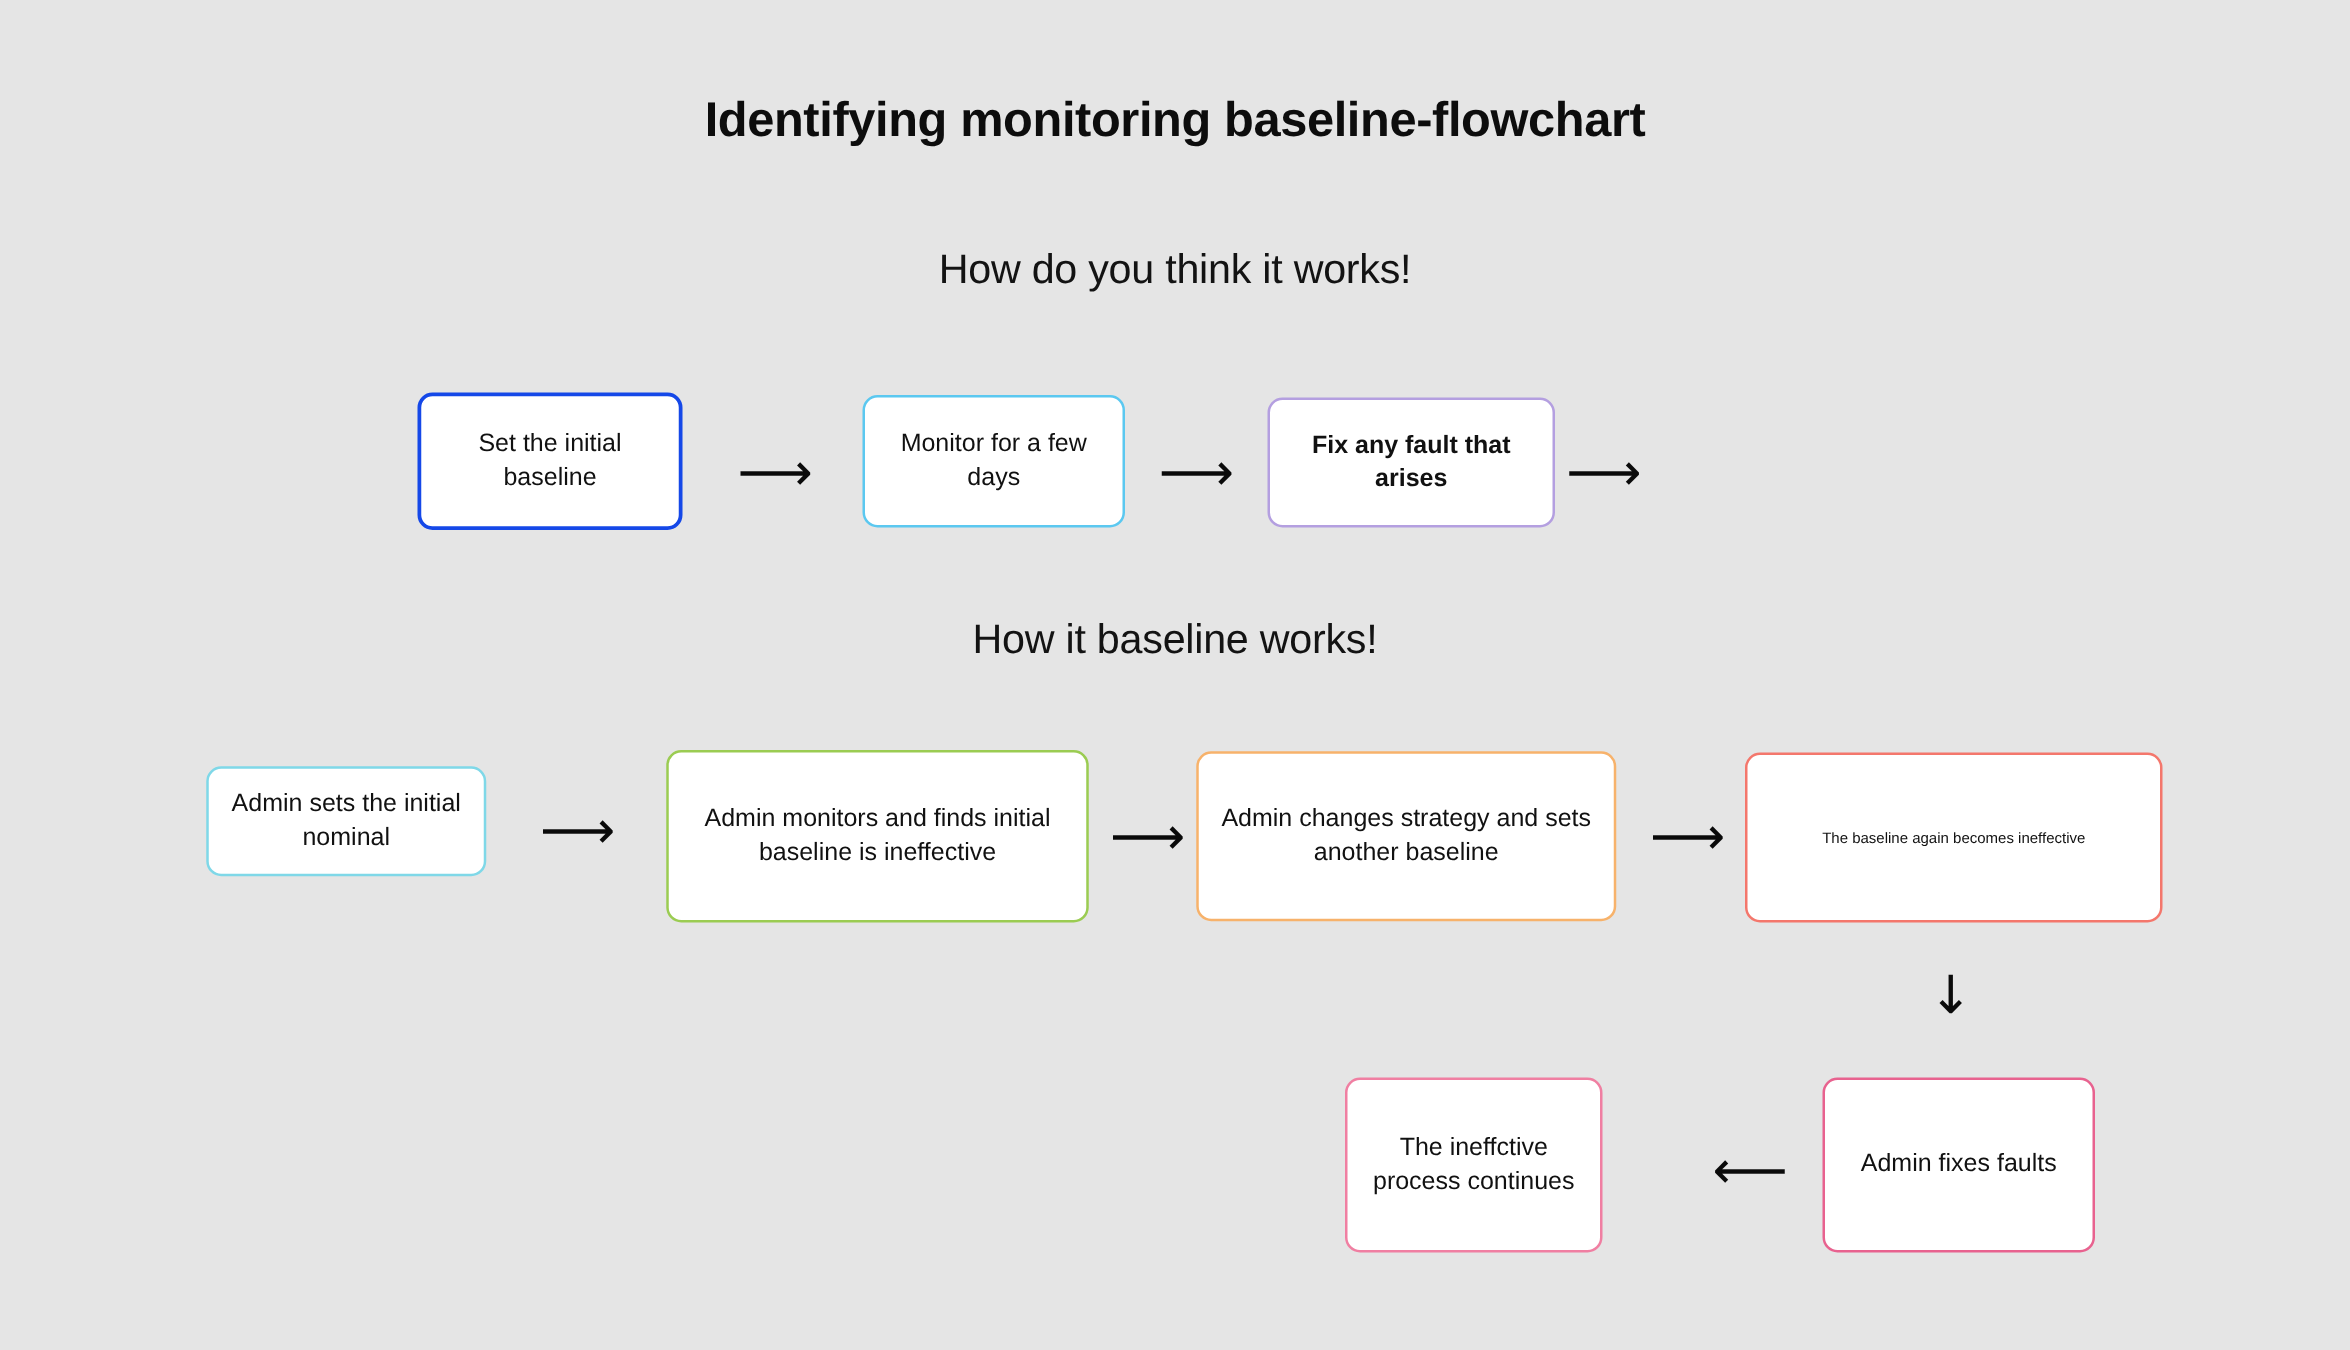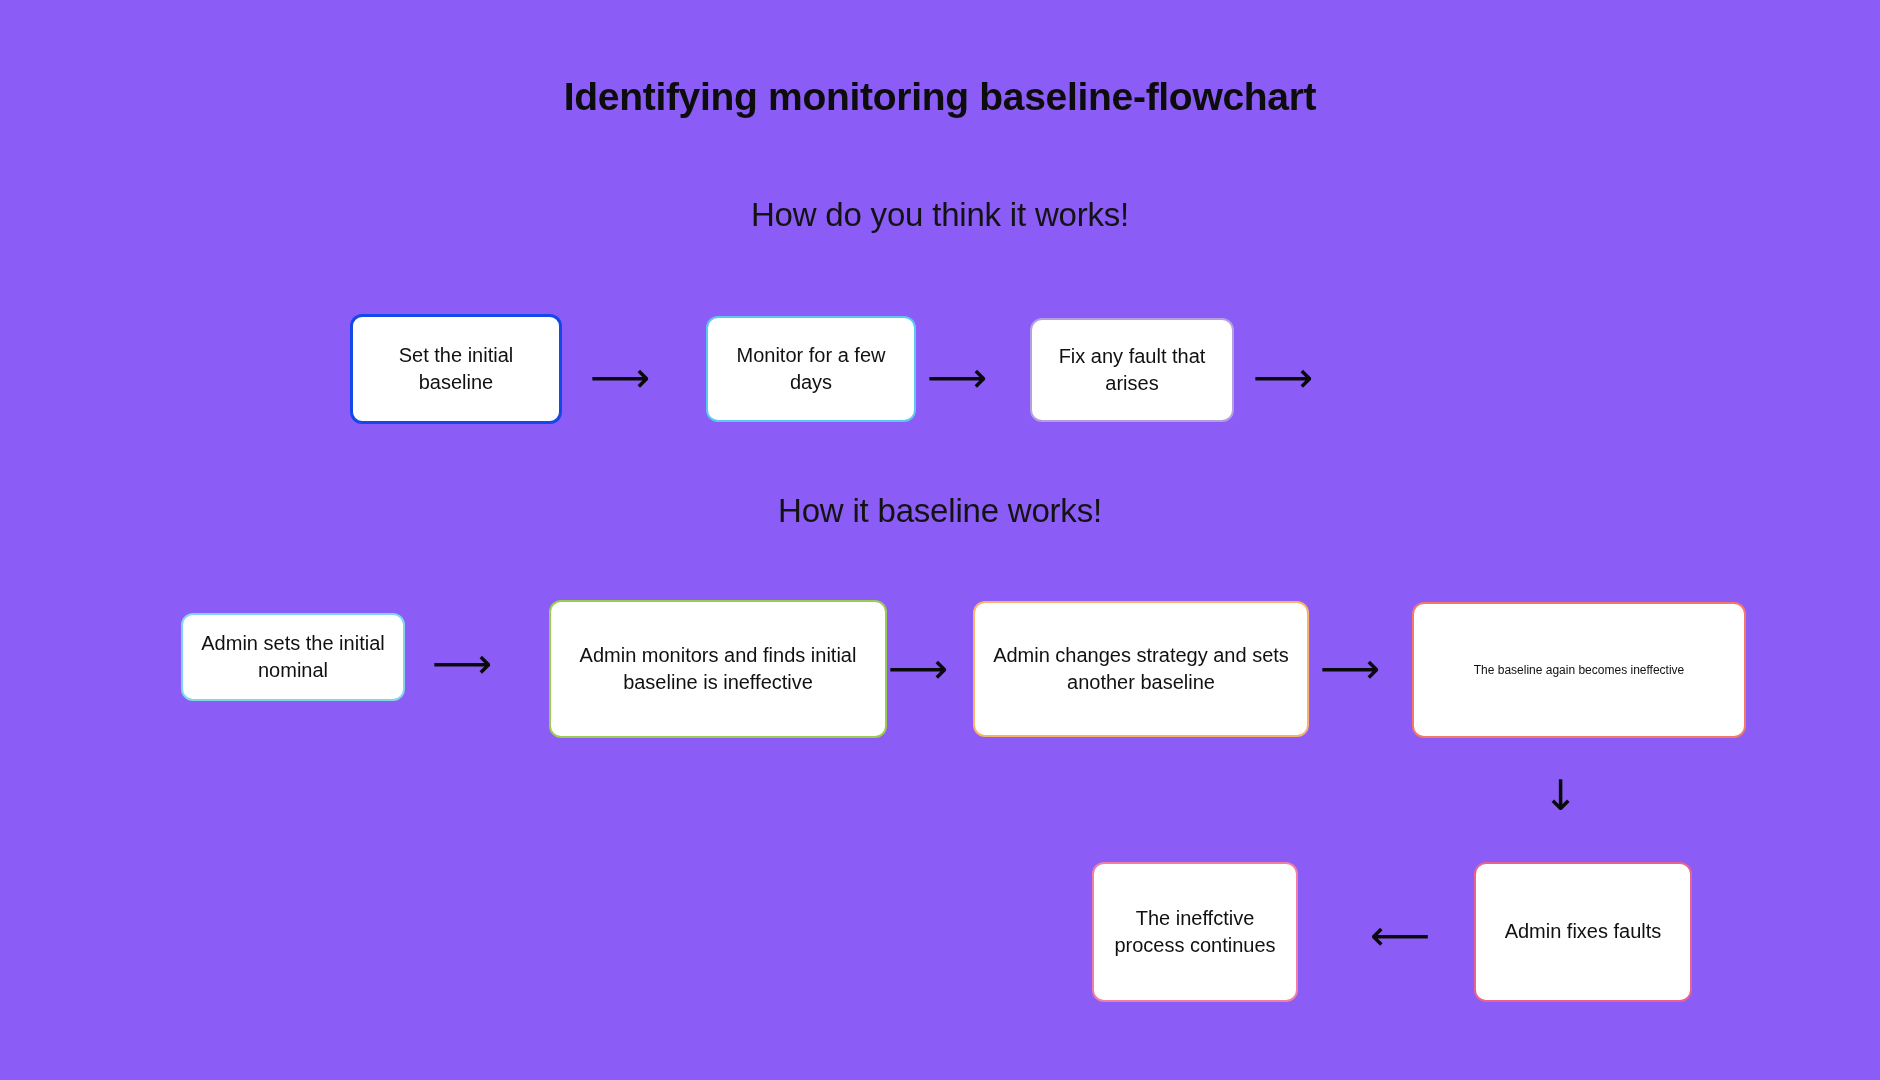--- a/index.html
+++ b/index.html
@@ -9,21 +9,21 @@
     height: 1080px;
     background: #ffffff;
     font-family: "Liberation Sans", sans-serif;
     overflow: hidden;
   }
 
   #canvas {
     position: relative;
     width: 1880px;
     height: 1080px;
-    background: #8b5cf6;
+    background: #e5e5e5;
   }
 
   
   .page-title {
     position: absolute;
     top: 75px;
     left: 0;
     width: 1880px;
     text-align: center;
     font-size: 39px;
@@ -51,21 +51,20 @@
     display: flex;
     align-items: center;
     justify-content: center;
     text-align: center;
     background: #ffffff;
     border-style: solid;
     border-radius: 12px;
     color: #111111;
     line-height: 1.36;
     padding: 4px 14px;
-    margin-left: 16px;
   }
   .node span { display: block; width: 100%; }
 
   
   .arrow {
     position: absolute;
     color: #0a0a0a;
     line-height: 1;
     font-family: "DejaVu Sans", sans-serif;
     user-select: none;
@@ -84,21 +83,21 @@
   <div class="section-heading" id="heading-think">How do you think it works!</div>
 
   <div class="node" id="n1-0" style="left: 334px; top: 314px; width: 212px; height: 110px; border-width: 3px; font-size: 20px; border-color: rgb(21, 72, 232);">
     <span>Set the initial baseline</span>
   </div>
 
   <div class="node" id="n1-1" style="left: 690px; top: 316px; width: 210px; height: 106px; border-width: 2.5px; font-size: 20px; border-color: rgb(91, 200, 240);">
     <span>Monitor for a few days</span>
   </div>
 
-  <div class="node" id="n1-2" style="left: 1014px; top: 318px; width: 204px; height: 104px; border-width: 2px; font-size: 20px; border-color: rgb(180, 159, 224);">
+  <div class="node" id="n1-2" style="left: 1014px; top: 318px; width: 230px; height: 104px; border-width: 2px; font-size: 20px; border-color: rgb(180, 159, 224); font-weight: bold;">
     <span>Fix any fault that arises</span>
   </div>
 
 
   <div class="arrow arrow-right" style="left:590px; top:357px;">⟶</div>
   <div class="arrow arrow-right" style="left:927px; top:357px;">⟶</div>
   <div class="arrow arrow-right" style="left:1253px; top:357px;">⟶</div>
 
   <div class="section-heading" id="heading-actual">How it baseline works!</div>
 

